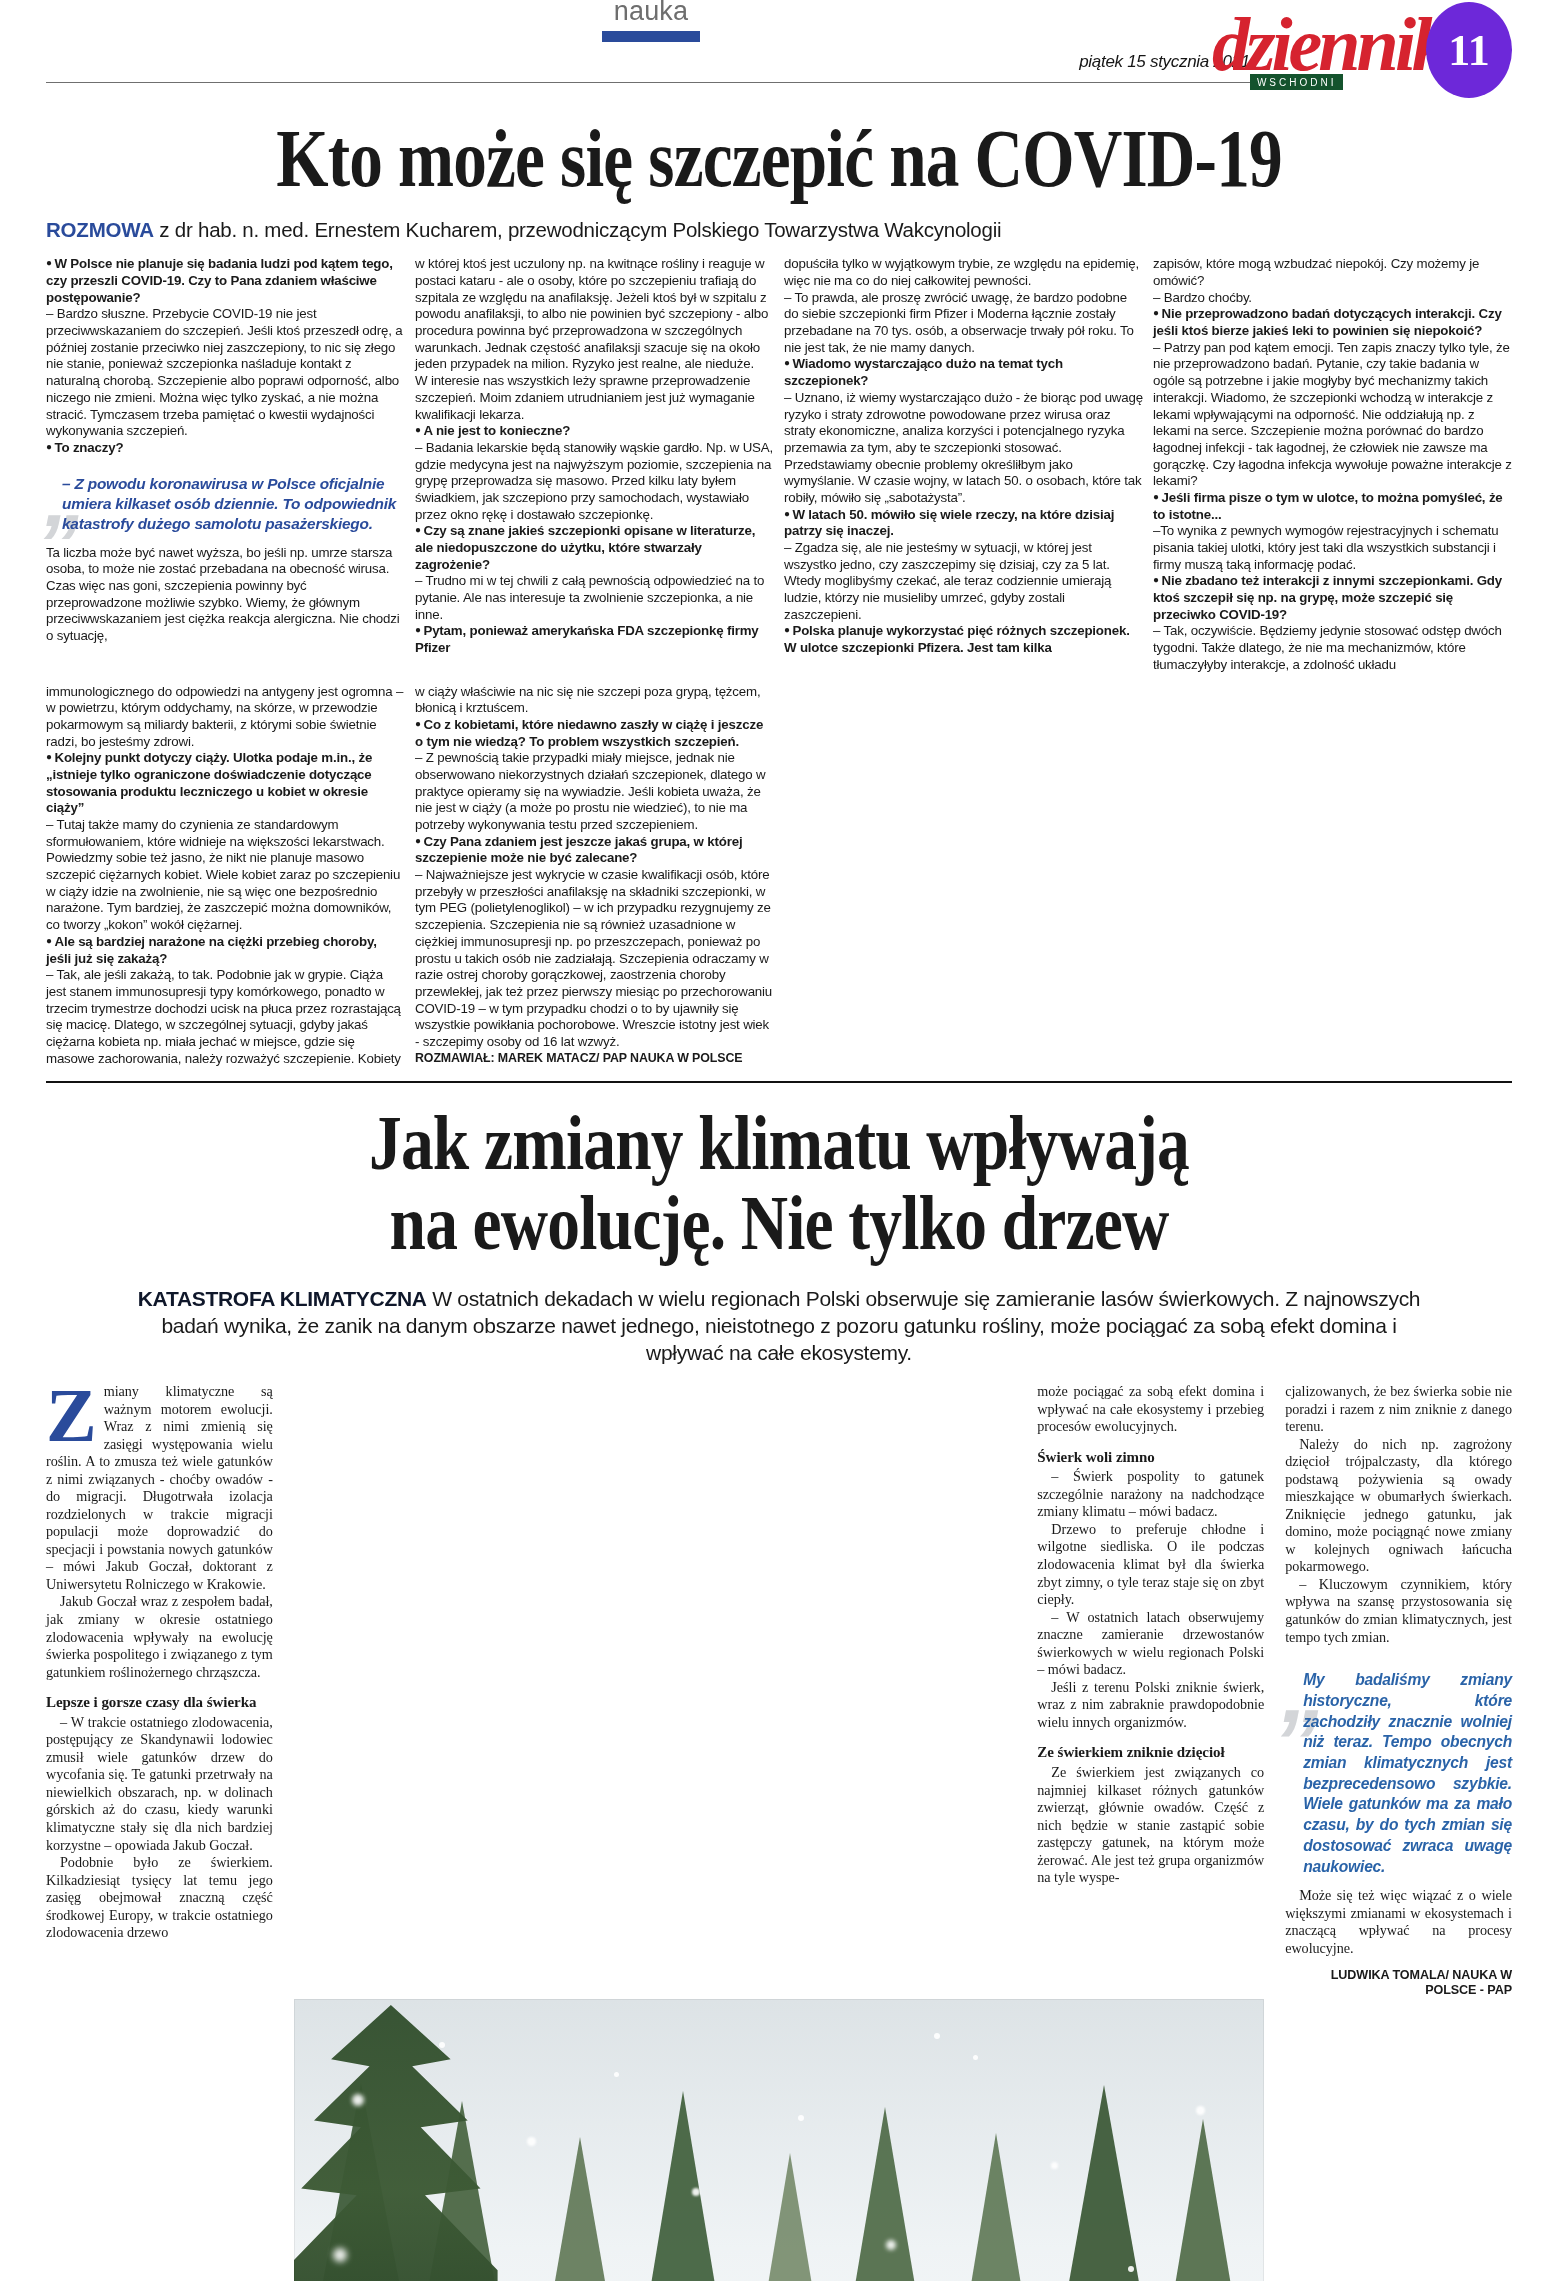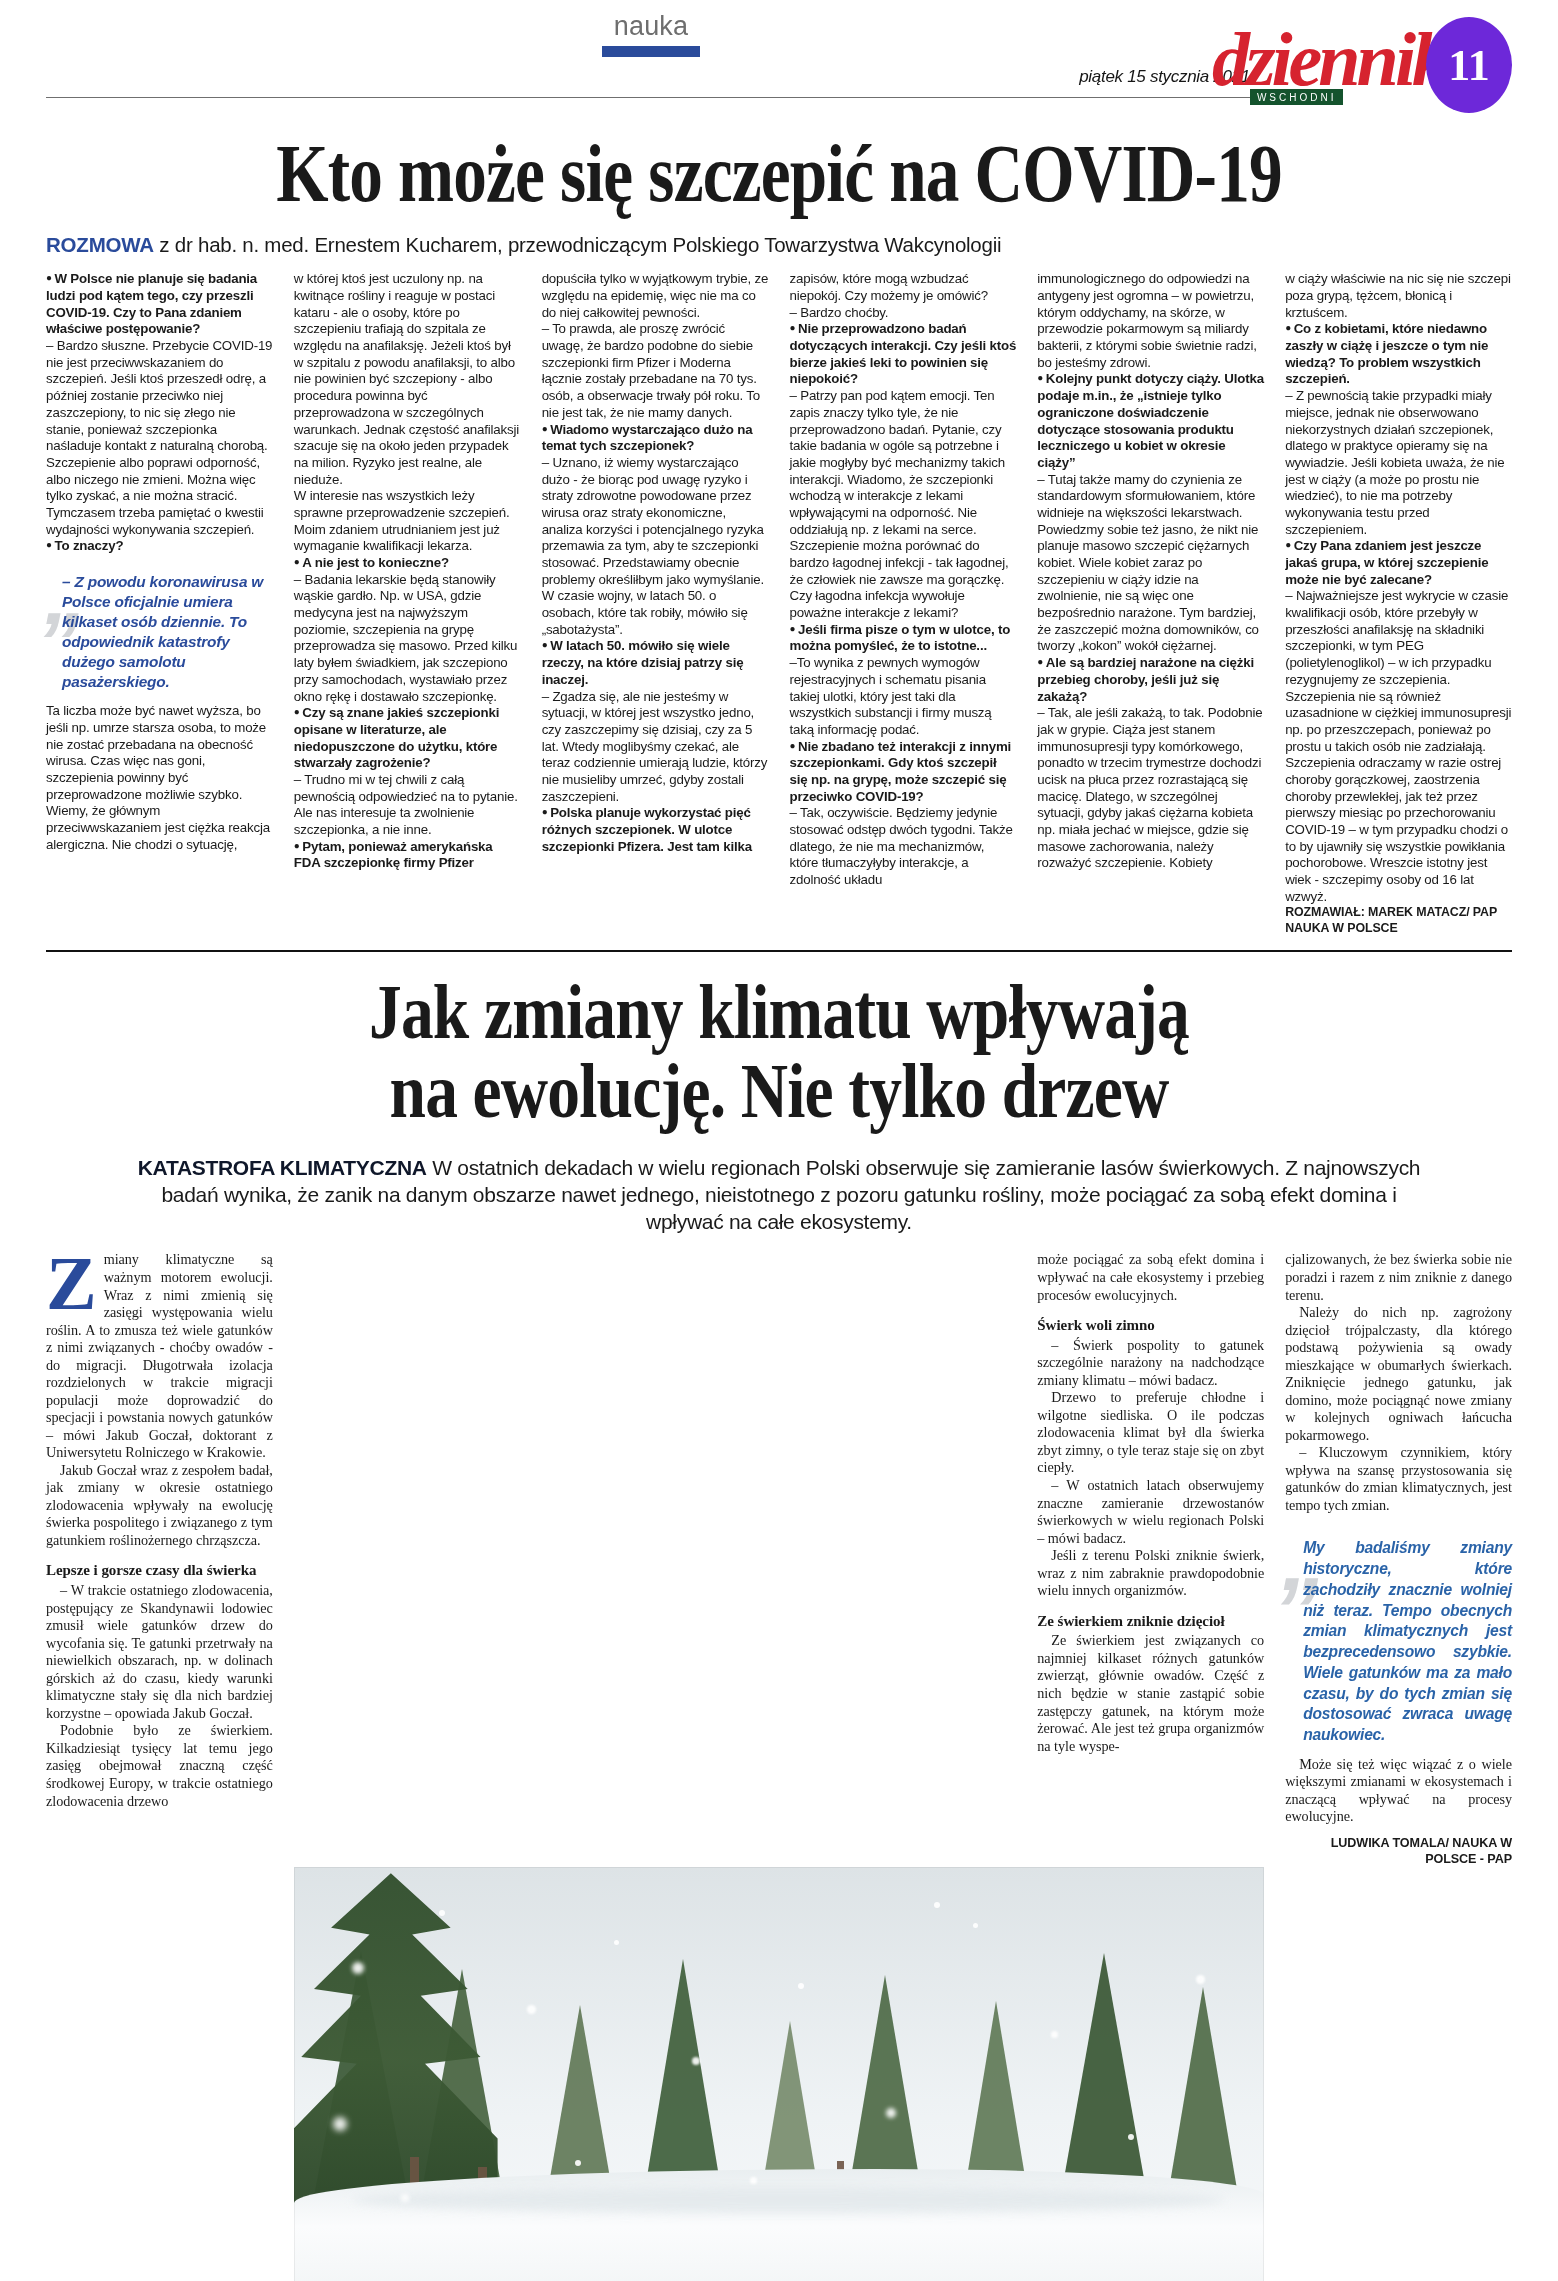--- a/index.html
+++ b/index.html
@@ -4,21 +4,21 @@
 <title>dziennik WSCHODNI — nauka — s. 11</title>
 <style>
   * { box-sizing: border-box; }
   html, body { margin:0; padding:0; background:#ffffff; }
   body {
     width:1558px; height:2281px;
     font-family:"Liberation Sans", sans-serif;
     color:#1a1a1a;
     -webkit-font-smoothing:antialiased;
   }
-  .page { position:relative; width:1558px; height:2281px; padding:15px 46px; }
+  .page { position:relative; width:1558px; height:2281px; padding:0 46px; }
 
   
   .masthead-row{ position:relative; height:108px; }
   .rule-wrap{ position:absolute; left:0; right:0; top:82px; height:2px; }
   .rule-line{ position:absolute; left:0; right:258px; top:0; height:1px; background:#6f6f6f; }
   .section-tab{
     position:absolute; left:555px; top:-2px; width:100px; text-align:center;
   }
   .section-tab .lbl{
     font-size:27px; color:#6e6e6e; letter-spacing:.2px; line-height:1;
@@ -56,22 +56,23 @@
     white-space:nowrap;
   }
   .deck{
     text-align:left; font-size:20.5px; line-height:1.25; margin:18px 0 12px;
     letter-spacing:-.25px;
   }
   .deck .kicker{ color:#2a4b9b; font-weight:700; letter-spacing:-.2px; }
 
   
   .iv-grid{
-    display:grid; grid-template-columns:repeat(6, 1fr); column-gap:21px;
+    display:grid; grid-template-columns:repeat(4, 1fr); column-gap:21px;
     margin-top:14px;
+    gap:10px;
   }
   .iv-col{ font-size:13.3px; line-height:1.255; letter-spacing:-.18px; }
   .iv-col p{ margin:0; text-align:left; }
   .iv-col p.q{ font-weight:700; }
   .iv-col p.q::before{ content:"\25CF\00a0"; font-size:10px; vertical-align:2px; }
   .iv-col .src{ font-weight:700; font-size:12.4px; line-height:1.22; letter-spacing:-.1px; }
 
   .pullq{
     position:relative; margin:7px 0 7px; padding:10px 2px 4px 16px;
     color:#2a4b9b; font-style:italic; font-weight:600;

